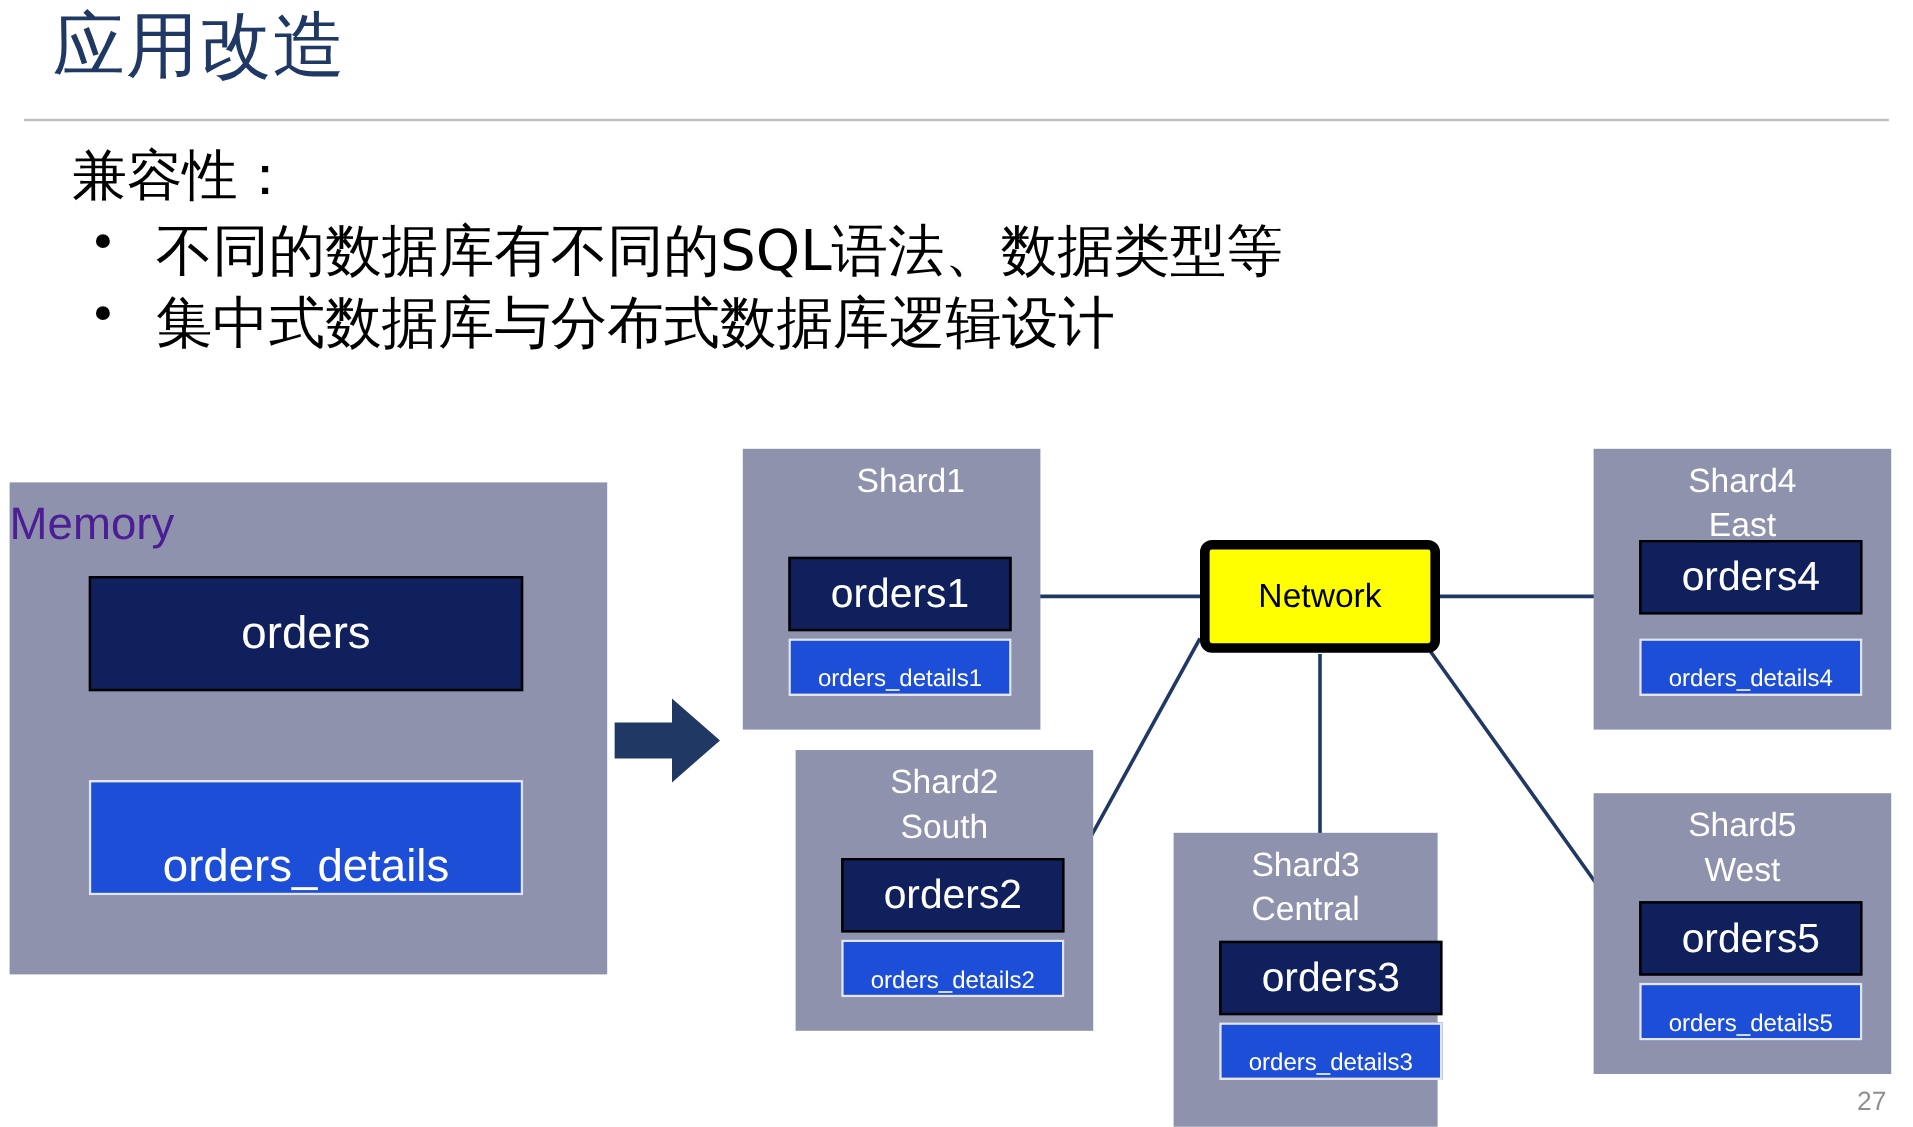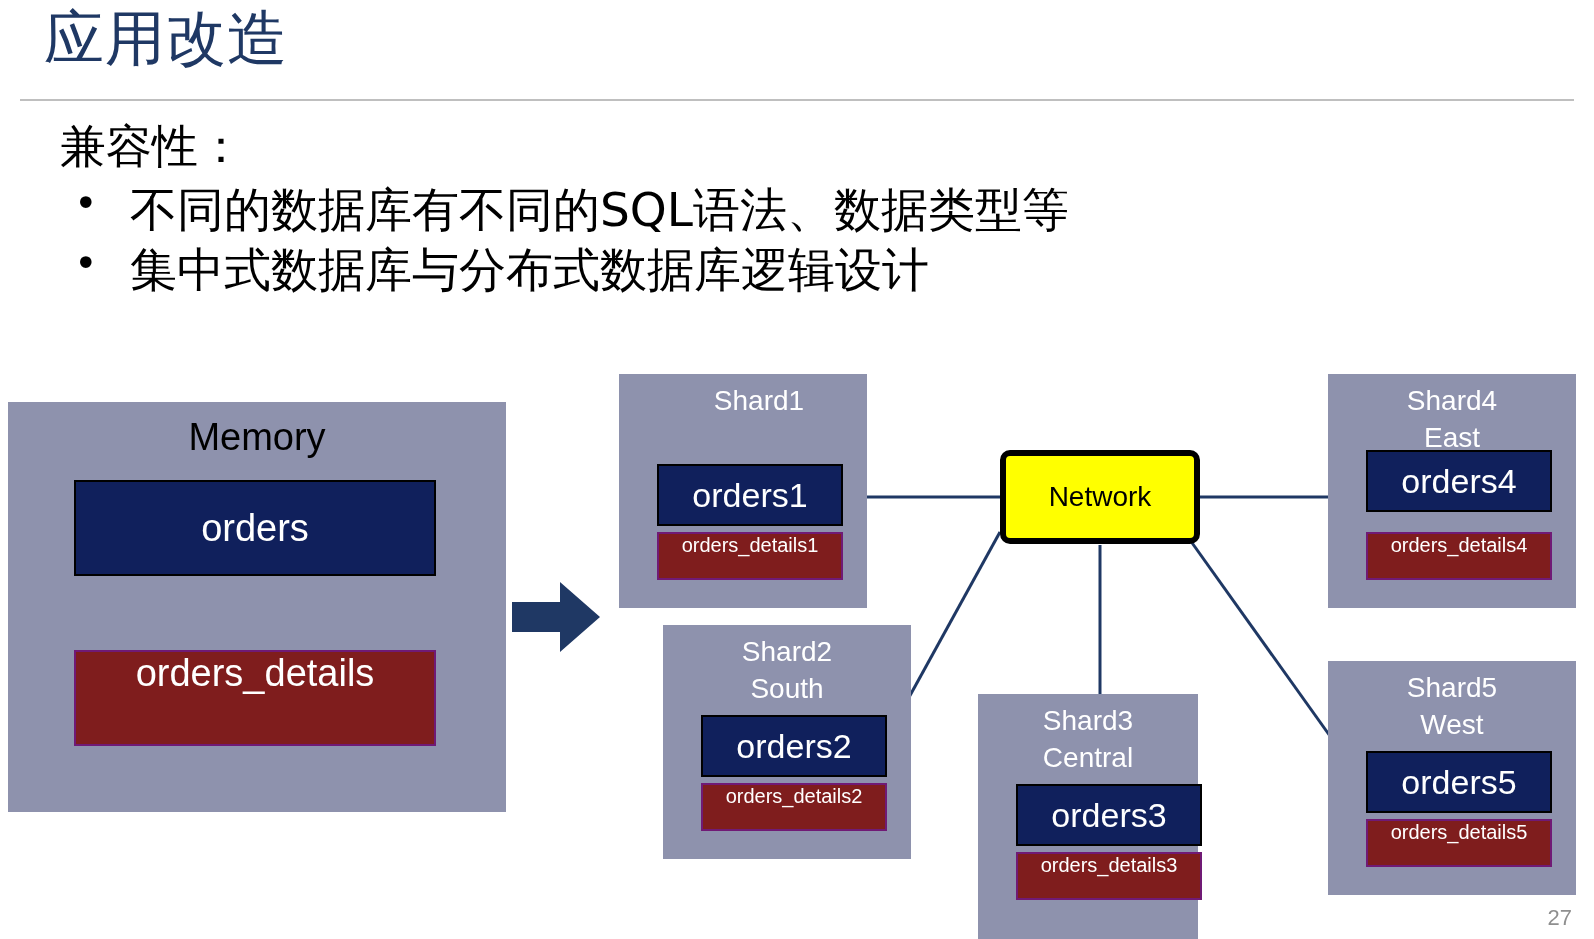--- a/index.html
+++ b/index.html
@@ -90,53 +90,52 @@
   }
   .shard-title {
     color: #ffffff;
     text-align: center;
     font-size: 28px;
     line-height: 1.33;
     padding-top: 8px;
     font-family: "Liberation Sans", sans-serif;
   }
   .memory-title {
-    color: #000000;
-    text-align: center;
+    color: #4c1d95;
     font-size: 38px;
     padding-top: 14px;
   }
 
   .tbl-orders {
     position: absolute;
     background: #10205c;
     border: 2px solid #000000;
     color: #ffffff;
     display: flex;
     align-items: center;
     justify-content: center;
     box-sizing: border-box;
     font-family: "Liberation Sans", sans-serif;
   }
   .tbl-details {
     position: absolute;
-    background: #7f1d1d;
-    border: 2px solid #701a75;
+    background: #1d4ed8;
+    border: 2px solid #e5e5e5;
     color: #ffffff;
     display: flex;
-    align-items: flex-start;
+    align-items: flex-end;
     justify-content: center;
     box-sizing: border-box;
     font-family: "Liberation Sans", sans-serif;
   }
 
   #network-box {
     position: absolute;
     background: #ffff00;
-    border: 6px solid #000000;
+    border: 8px solid #000000;
     border-radius: 10px;
     display: flex;
     align-items: center;
     justify-content: center;
     color: #000000;
     font-size: 28px;
     box-sizing: border-box;
   }
 
   #arrow {

